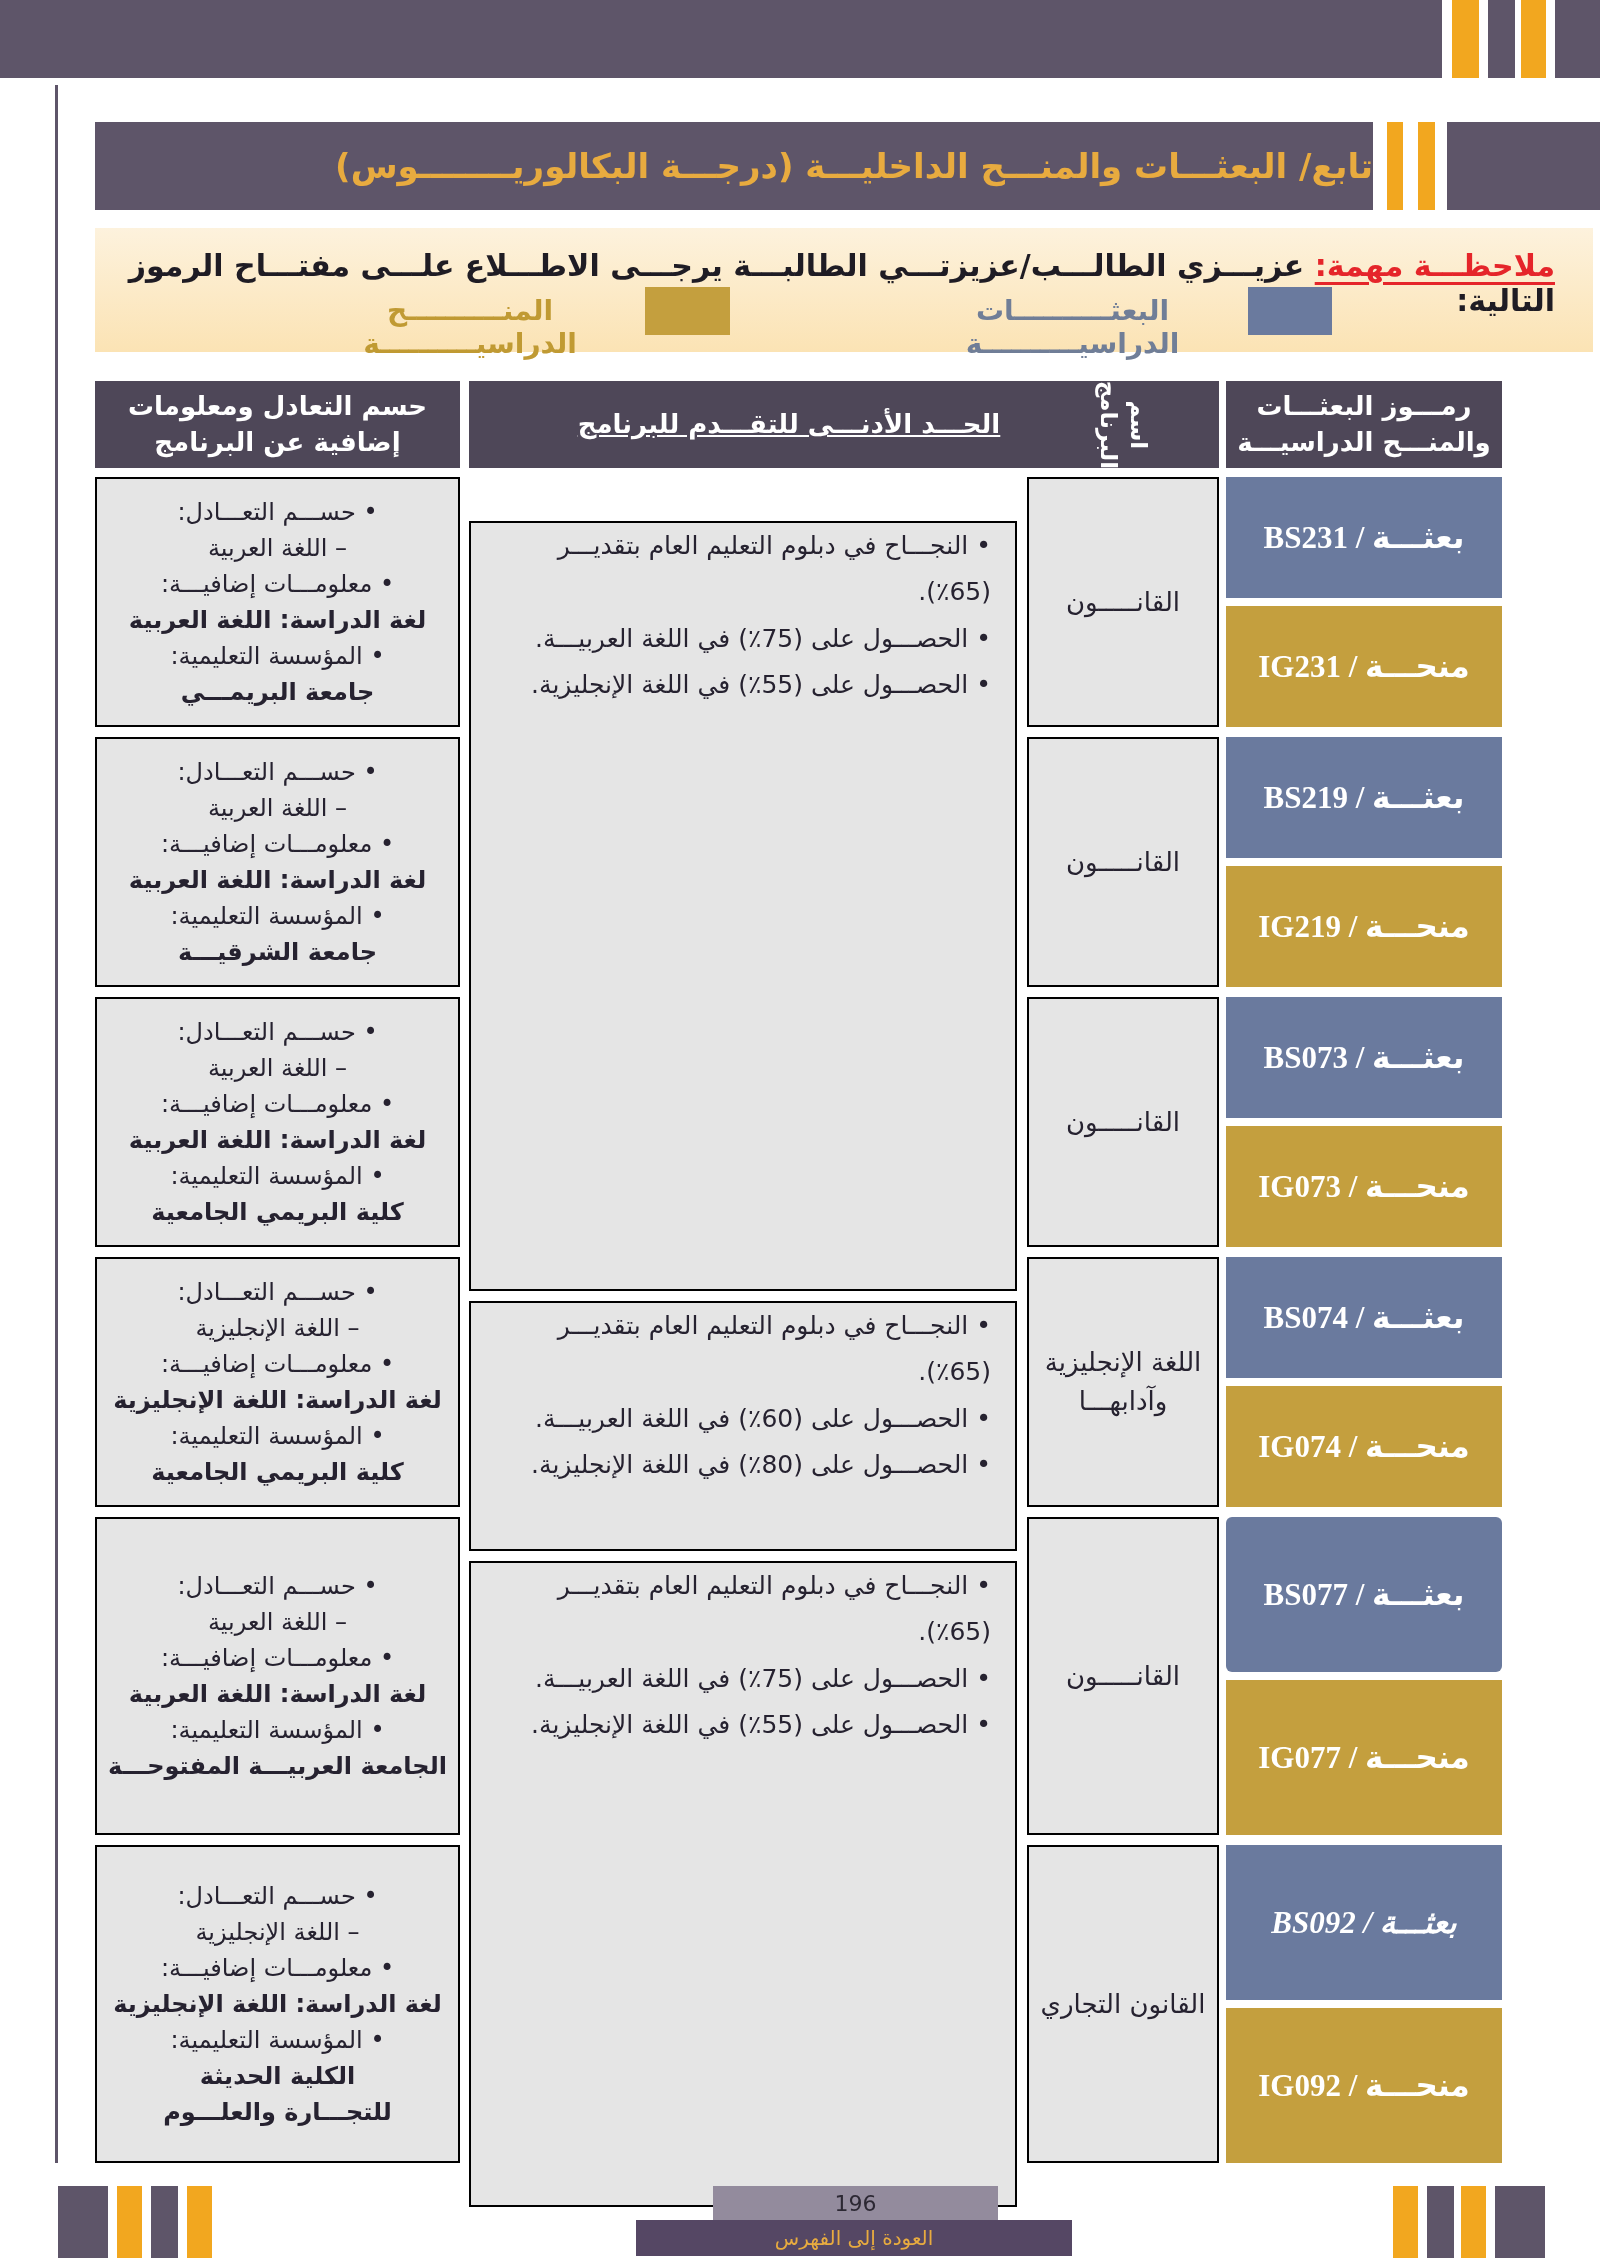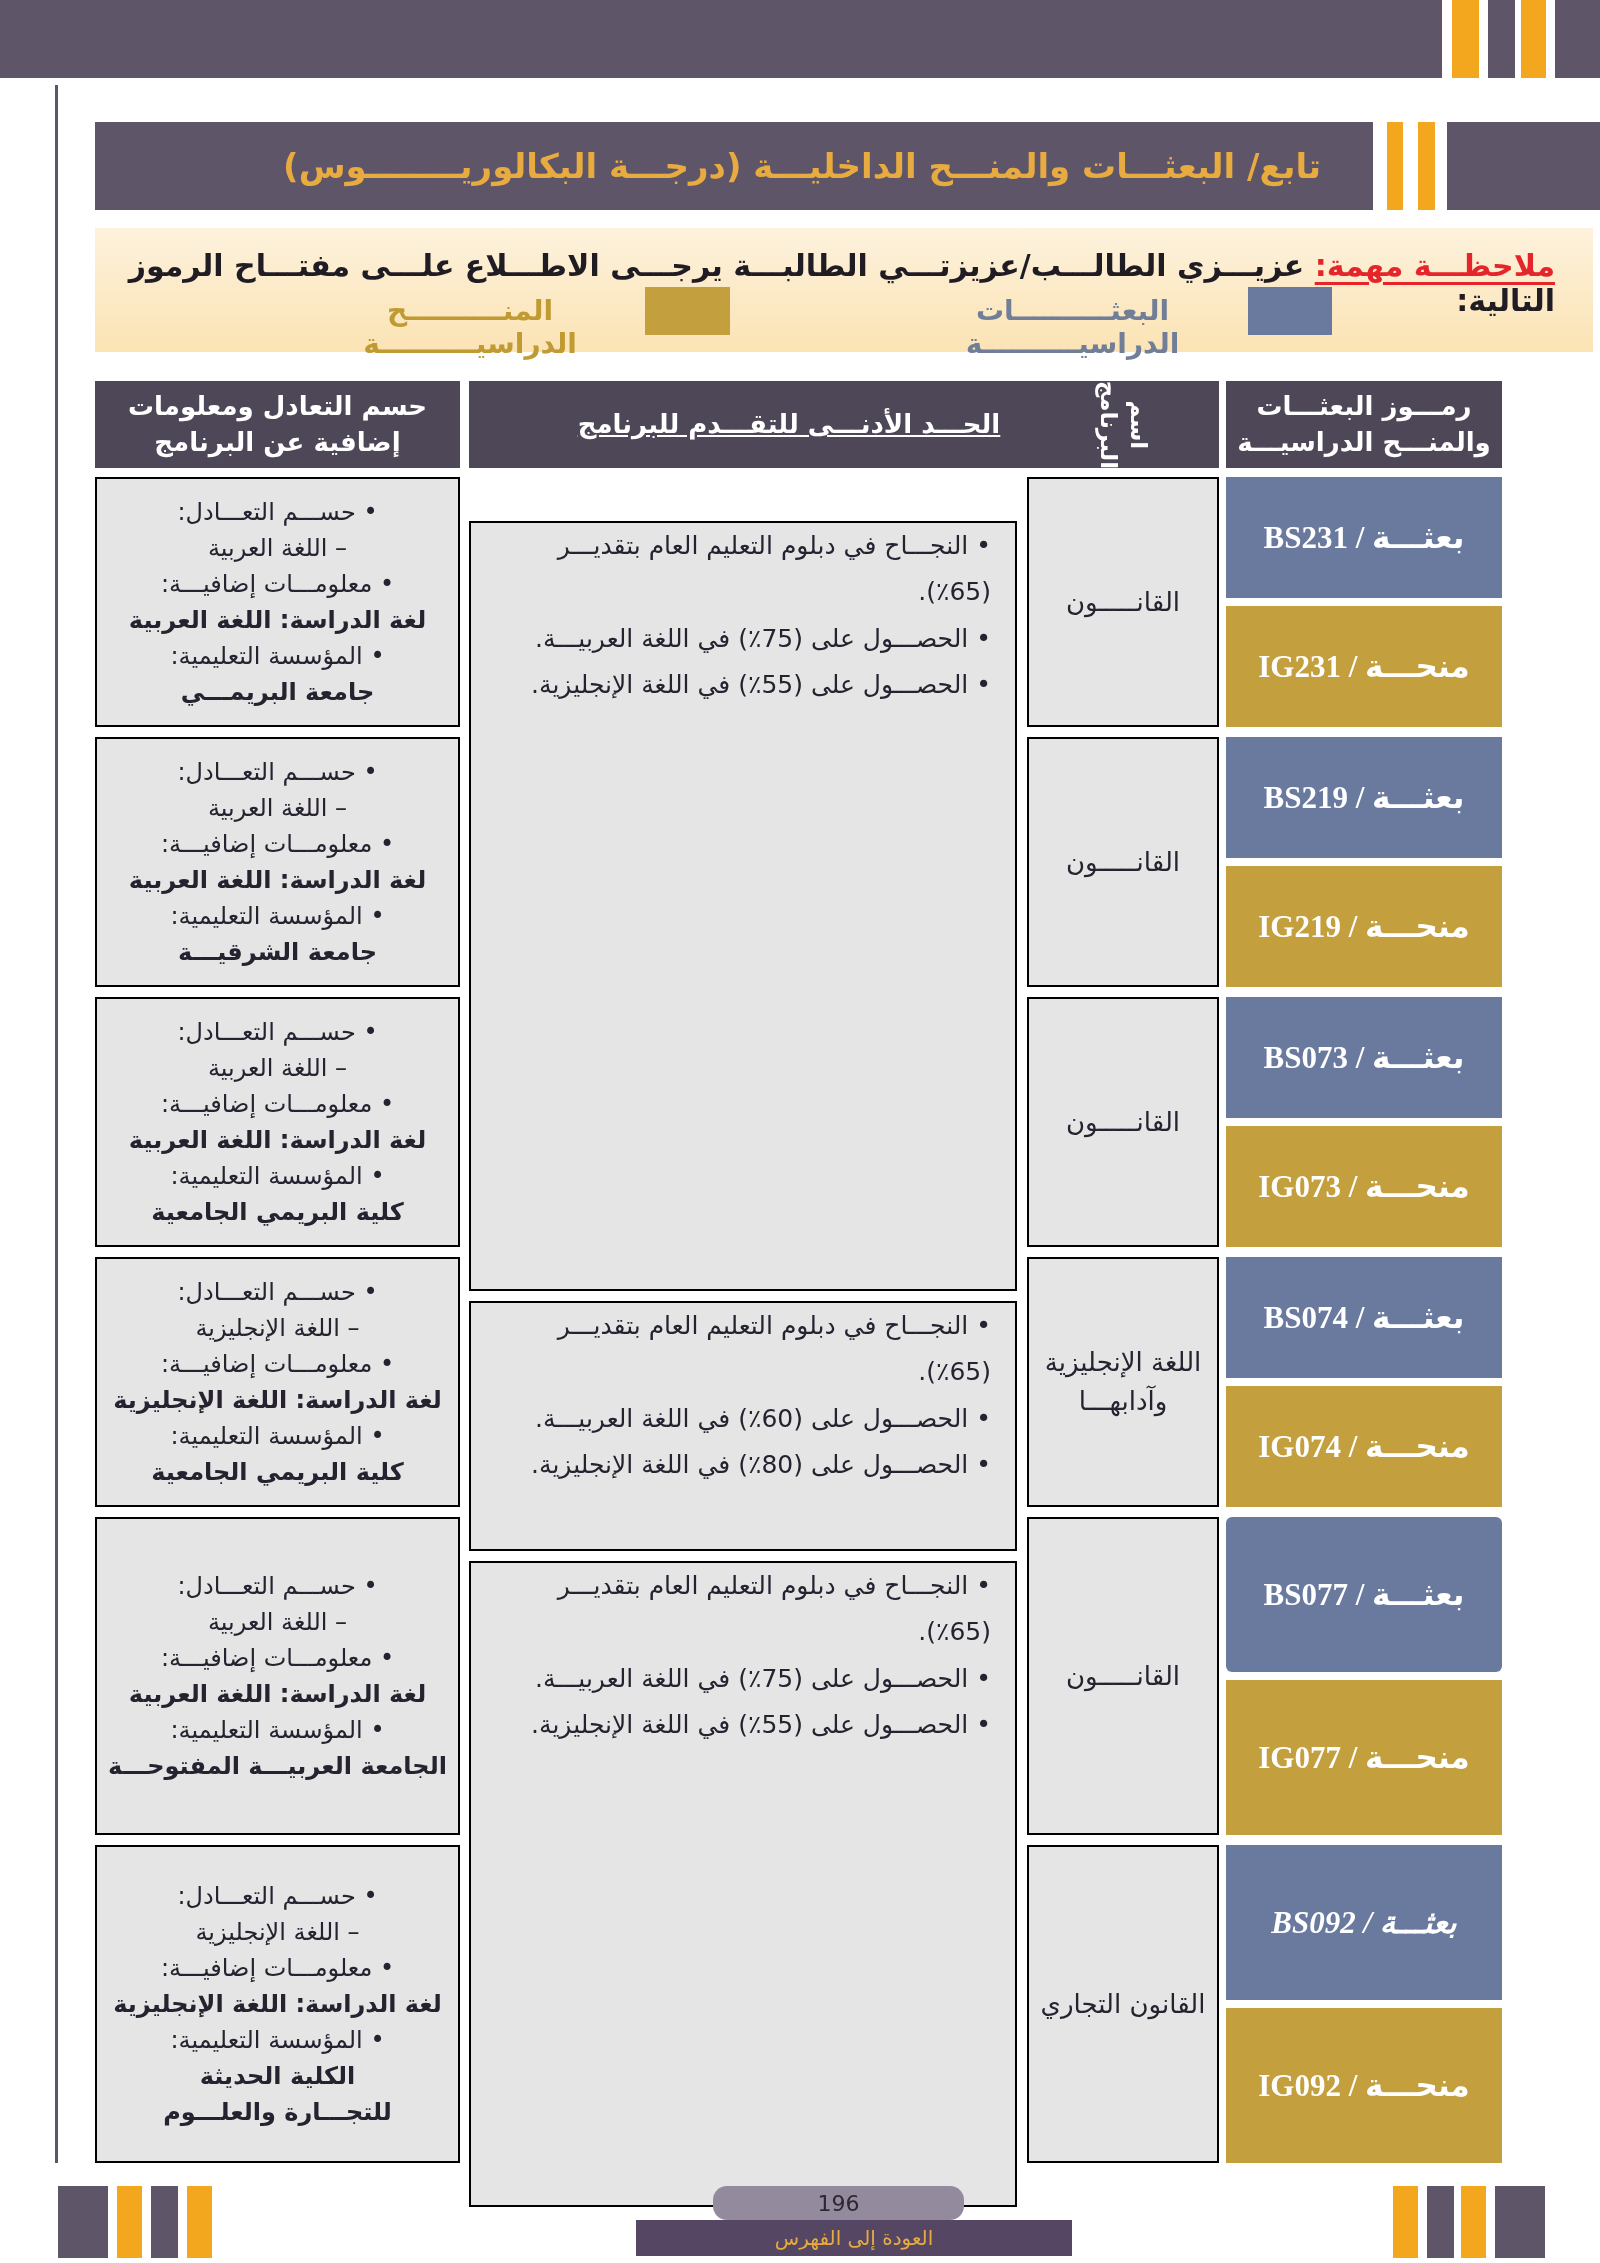--- a/index.html
+++ b/index.html
@@ -7,21 +7,21 @@
   .page{position:relative;width:1600px;height:2263px;background:#ffffff;overflow:hidden;}
   .abs{position:absolute;box-sizing:border-box;}
   .purple{background:#5e5569;}
   .gold{background:#f2a71f;}
   .pre{white-space:pre-line;}
   .bold{font-weight:bold;}
 
   
   .title-bar{background:#5e5569;color:#e8ab3f;font-weight:bold;font-size:34px;
              display:flex;align-items:center;justify-content:flex-start;
-             padding-right:52px;direction:rtl;}
+             direction:rtl;}
 
   
   .note-box{background:linear-gradient(180deg,#fdf2dd 0%,#fbe3b4 100%);}
   .note-line{position:absolute;top:20px;right:38px;font-size:30px;font-weight:bold;direction:rtl;}
   .note-label{color:#e5252a;text-decoration:underline;text-underline-offset:6px;}
   .note-text{color:#1f1c24;}
   .legend-label{font-size:28px;font-weight:bold;text-align:center;direction:rtl;}
 
   
   .cell{background:#e5e5e5;border:2px solid #000000;}
@@ -191,21 +191,21 @@
 – اللغة الإنجليزية
 • معلومـــات إضافيـــة:</div>
       <div class="pre bold">لغة الدراسة: اللغة الإنجليزية</div>
       <div class="pre">• المؤسسة التعليمية:</div>
       <div class="pre bold">الكلية الحديثة
 للتجـــارة والعلـــوم</div>
     </div>
 
   </div>
 
-  <div class="abs page-num-box" style="left:713px;top:2186px;width:251px;height:34px;border-radius:14px;">
+  <div class="abs page-num-box" style="left:713px;top:2186px;width:285px;height:34px;">
     <span>196</span>
   </div>
   <div class="abs back-bar" style="left:636px;top:2220px;width:436px;height:36px;text-align:right;">
     <span>العودة إلى الفهرس</span>
   </div>
 
   <div>
     <div class="abs purple" style="left:58px;top:2186px;width:50px;height:72px;"></div>
     <div class="abs gold" style="left:117px;top:2186px;width:25px;height:72px;"></div>
     <div class="abs purple" style="left:151px;top:2186px;width:27px;height:72px;"></div>

